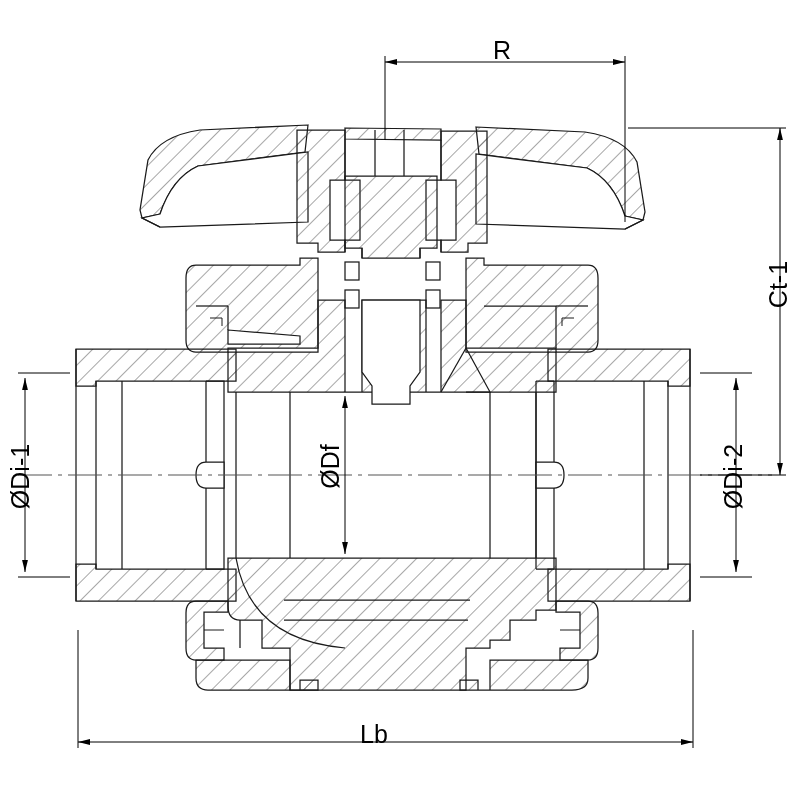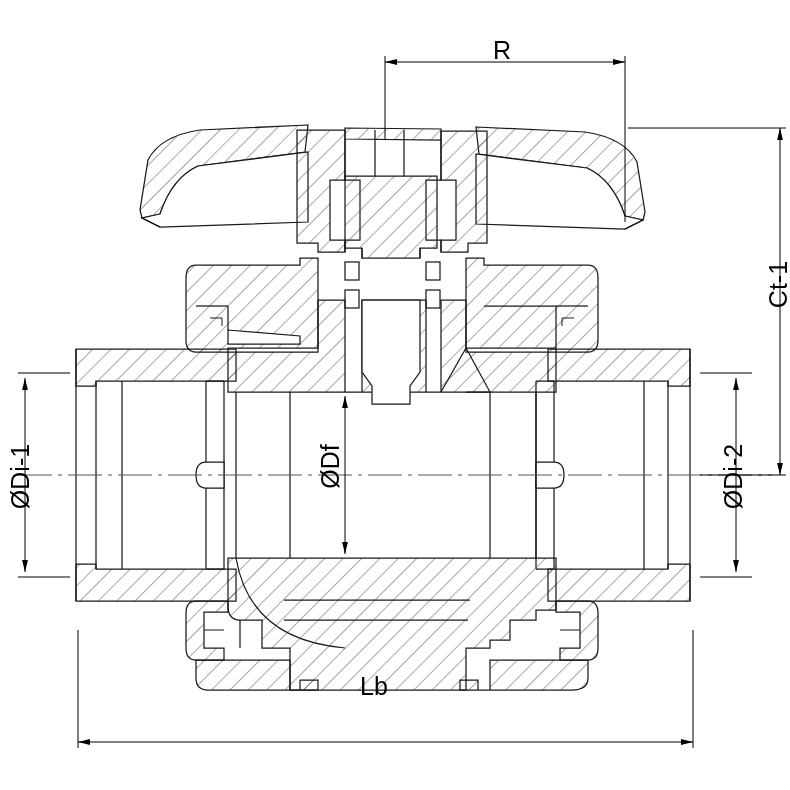--- a/index.html
+++ b/index.html
@@ -250,15 +250,15 @@
   <div class="dim-label" style="left:493px; top:36px;">R</div>
 
   <div class="dim-label rot90" style="left:748px; top:270px; width:60px; text-align:center;">Ct-1</div>
 
   <div class="dim-label rot90" style="left:-25px; top:462px; width:90px; text-align:center;">ØDi-1</div>
 
   <div class="dim-label rot90" style="left:295px; top:452px; width:70px; text-align:center;">ØDf</div>
 
   <div class="dim-label rot90" style="left:688px; top:462px; width:90px; text-align:center;">ØDi-2</div>
 
-  <div class="dim-label" style="left:360px; top:672px;">Lb</div>
+  <div class="dim-label" style="left:360px; top:720px;">Lb</div>
 
 </div>
 
 </body></html>

